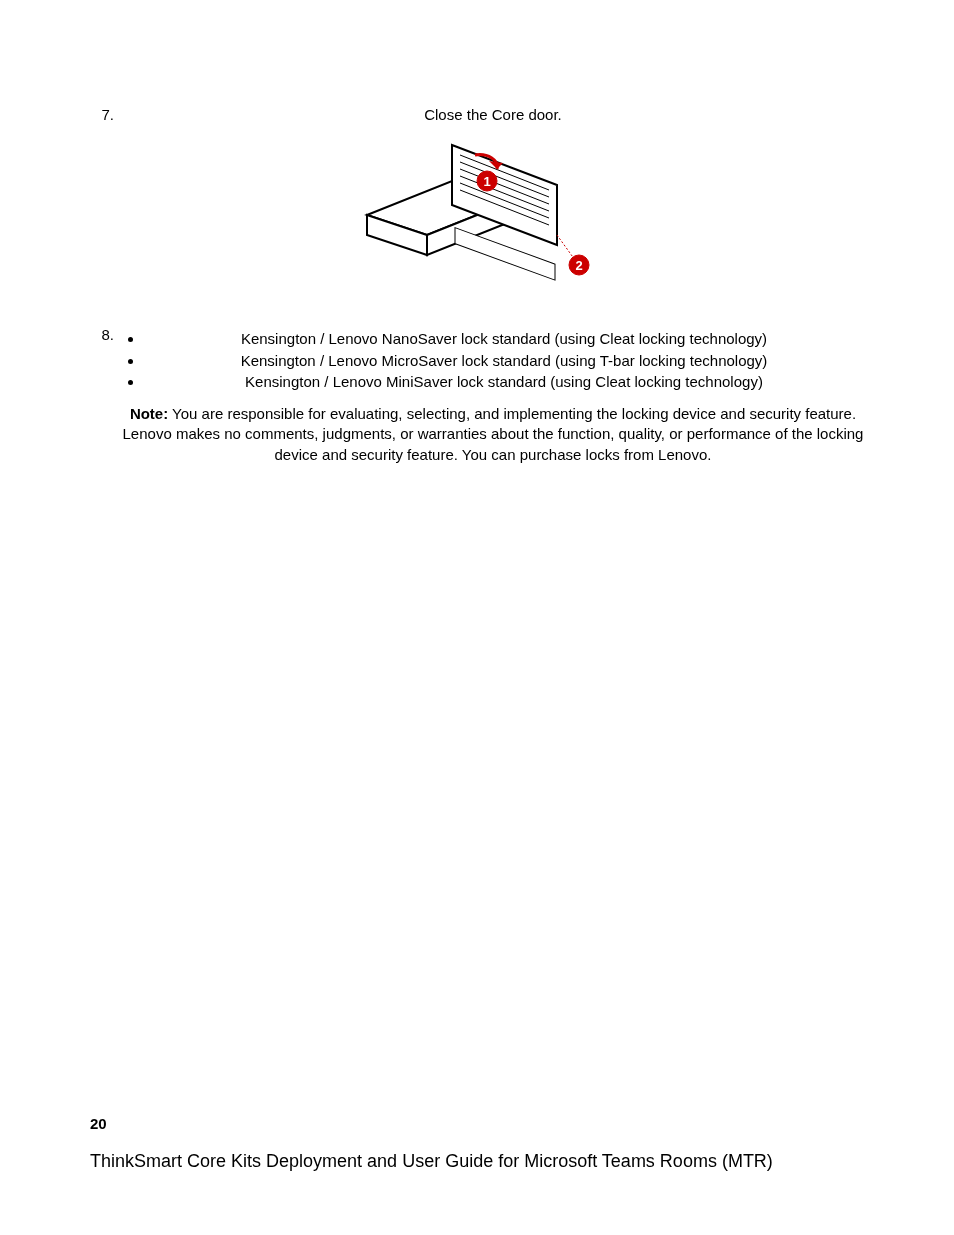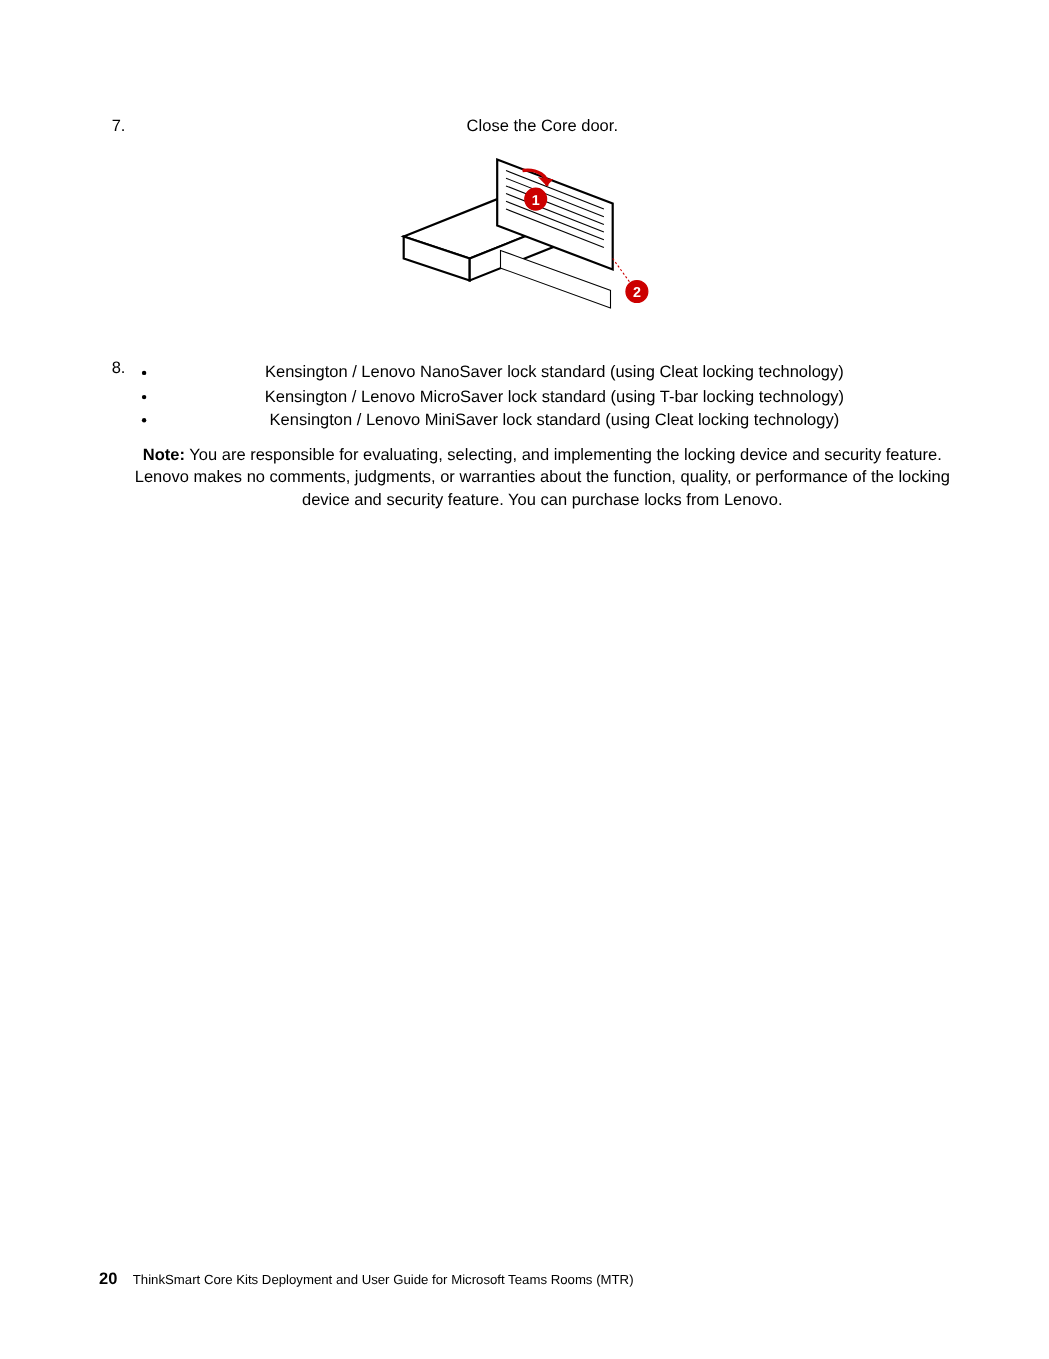--- a/index.html
+++ b/index.html
@@ -48,27 +48,28 @@
     font-weight: bold;
     margin-top: 19px;
   }
   .footer {
     position: absolute;
     left: 90px;
     bottom: 62px;
     display: flex;
     align-items: baseline;
     gap: 14px;
+    flex-direction: column;
   }
   .footer .pnum {
     font-weight: bold;
     font-size: 15px;
   }
   .footer .ftext {
-    font-size: 12px;
+    font-size: 18px;
   }
   .callout {
     fill: #c00;
     stroke: #c00;
   }
   .callout-text {
     fill: #fff;
     font-weight: bold;
     font-family: Arial, sans-serif;
   }

